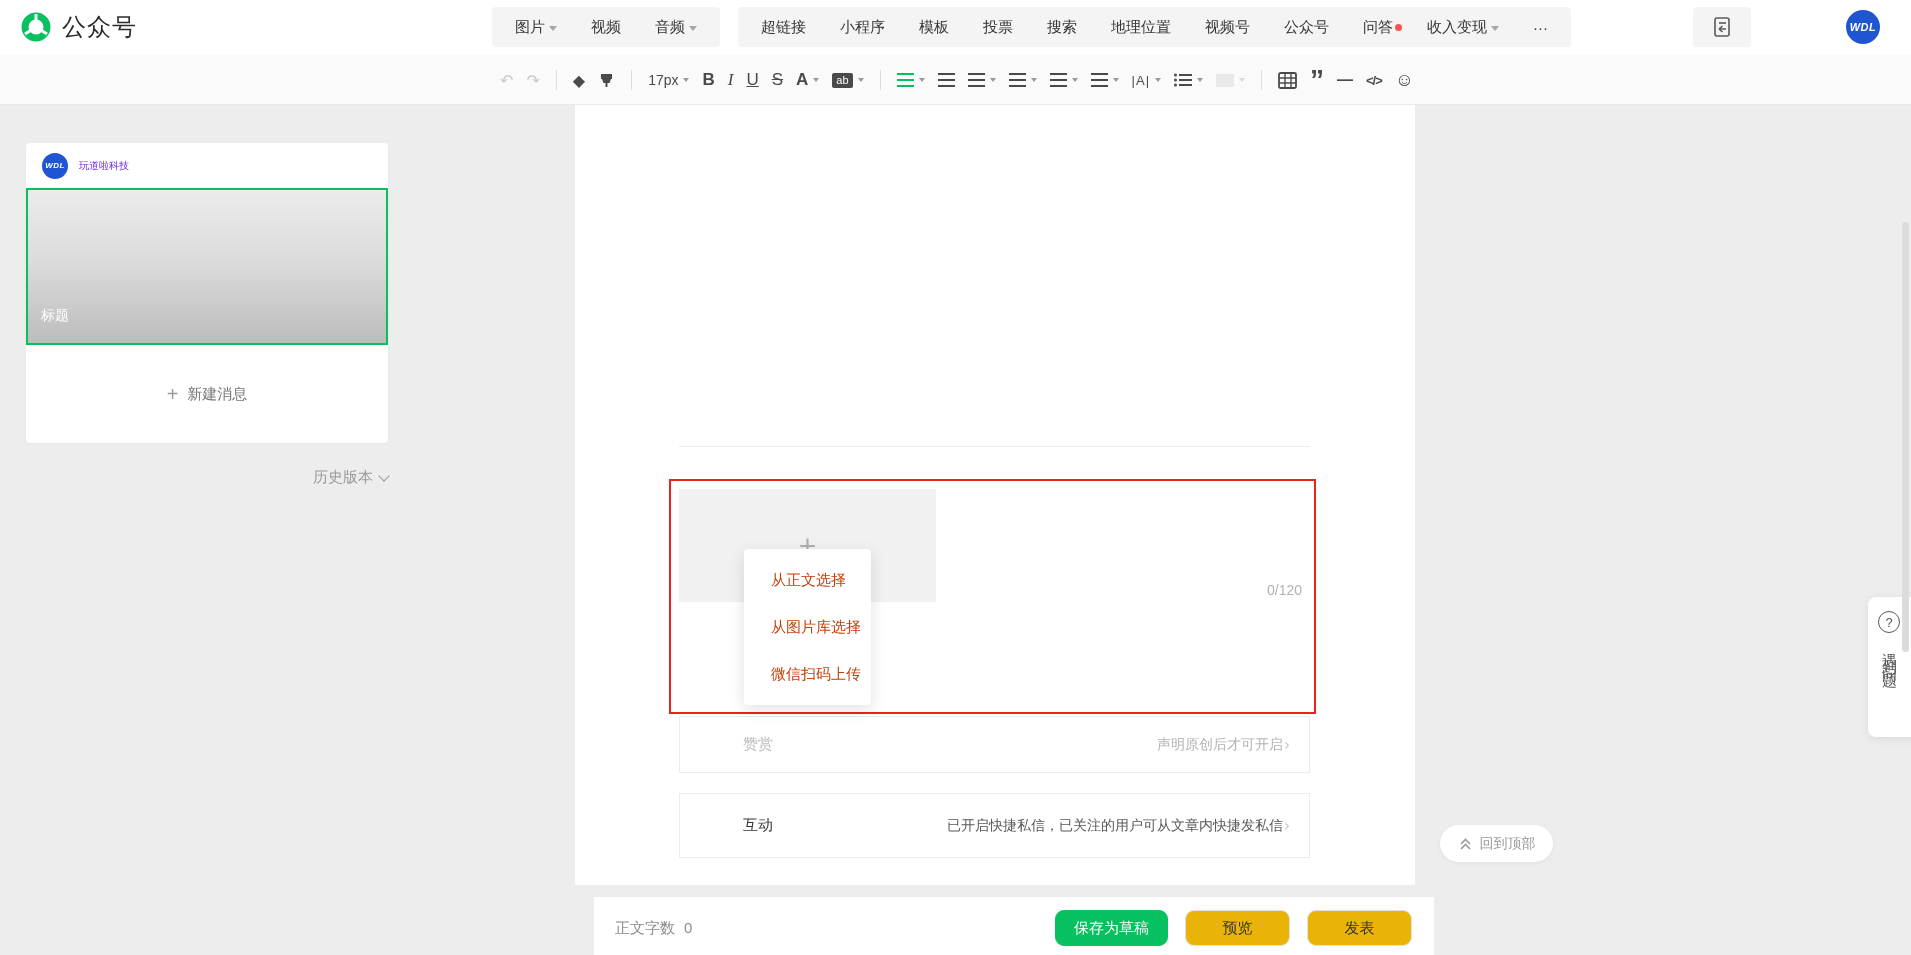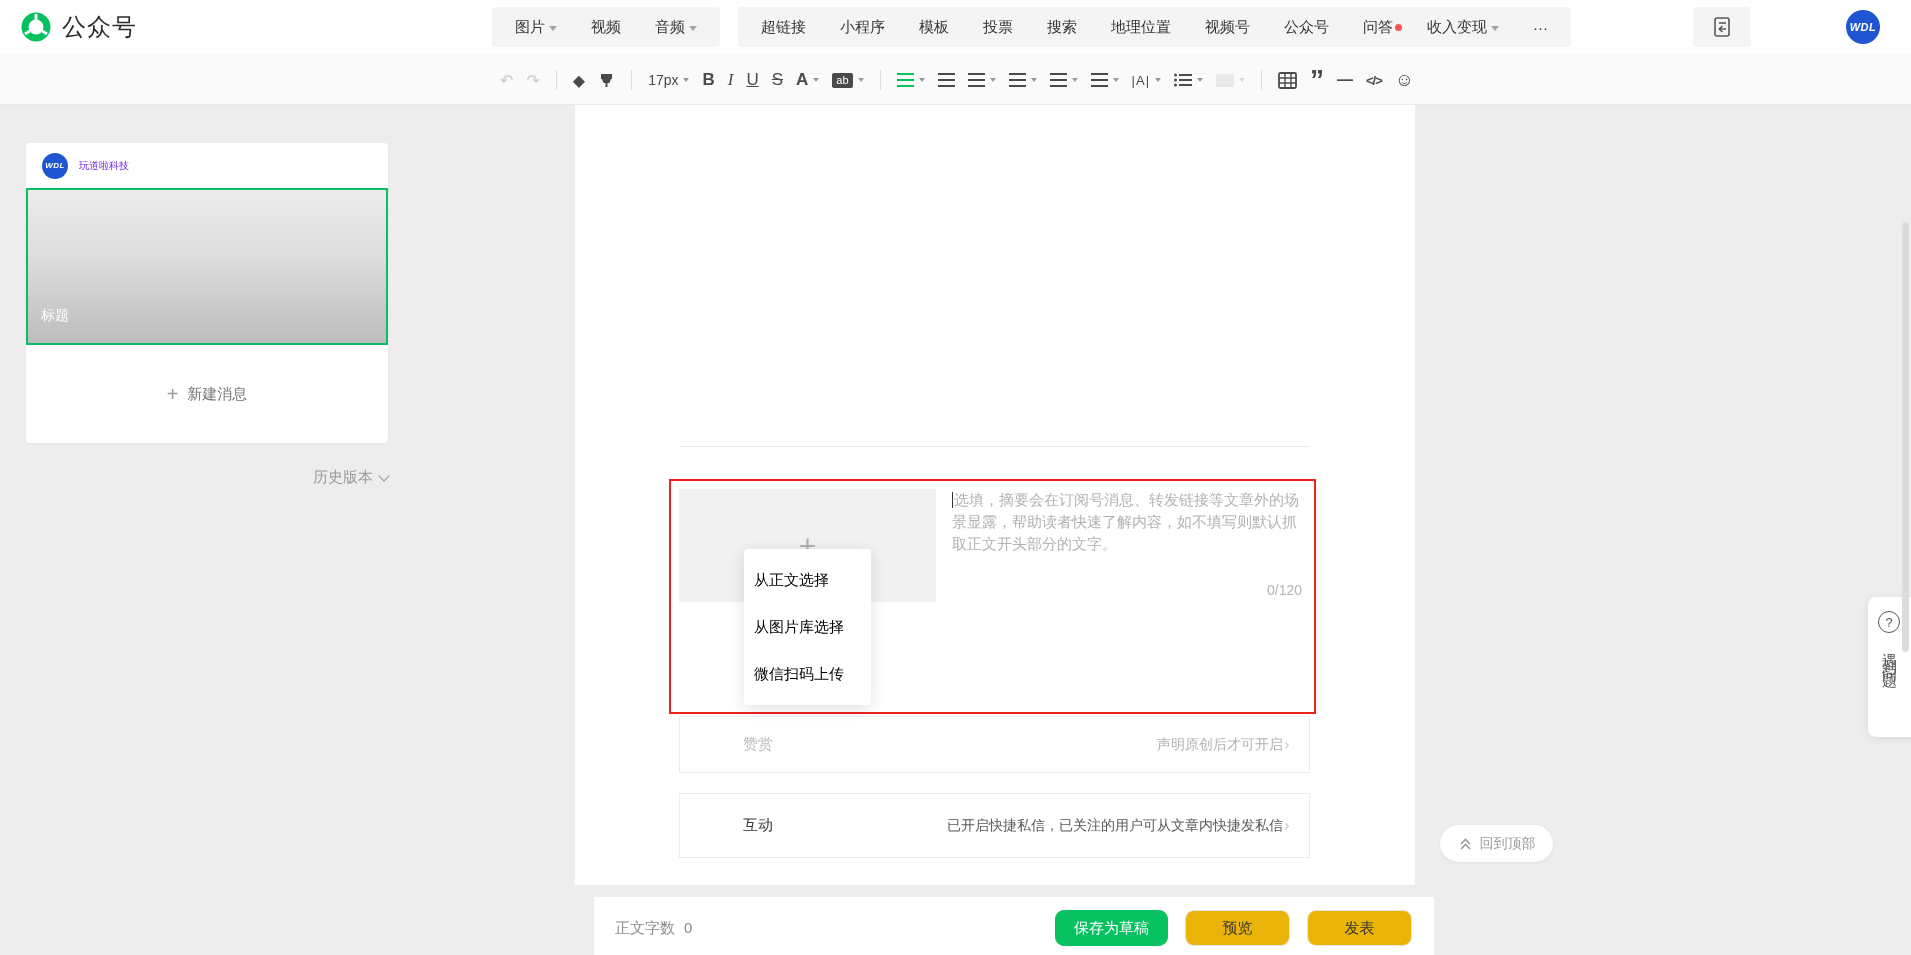--- a/index.html
+++ b/index.html
@@ -69,21 +69,21 @@
   .row-label { font-size:15px; color:#353535;margin-left:44px; }
   .row-label.dim { color:#b8b8b8; }
   .row-right { margin-left:auto; font-size:14px; color:#b2b2b2; display:flex; align-items:flex-start; gap:1px; white-space:nowrap; cursor:pointer; }
   .row-right.darker { color:#595959; }
   .chev-right { font-size:15px; color:#c3c3c3; font-family:"DejaVu Sans",sans-serif; }
   .row-reward { top:611px; height:57px; }
   .row-interact { top:688px; height:65px; }
 
   
   .dropdown { position:absolute; left:744px; top:549px; width:127px; height:156px; background:#fff; border-radius:4px; box-shadow:0 4px 16px rgba(0,0,0,0.12); z-index:20; display:flex; flex-direction:column; justify-content:space-around; padding:8px 0; }
-  .dd-item { height:46px; line-height:46px; padding-left:10px; font-size:15px; color:#000000; cursor:pointer; white-space:nowrap; }
+  .dd-item { height:46px; line-height:46px; padding-left:27px; font-size:15px; color:#c2410c; cursor:pointer; white-space:nowrap; }
 
   
   .bottom-bar { position:absolute; left:594px; top:897px; width:840px; height:62px; background:#fff; display:flex; align-items:center; }
   .word-count { margin-left:21px; font-size:15px; color:#8c8c8c; display:flex; gap:9px; }
   .btns { margin-left:auto; margin-right:22px; display:flex; gap:17px; }
   .btn { height:36px; min-width:105px; padding:0 18px; font-size:15px; border-radius:9px; display:flex; align-items:center; justify-content:center; cursor:pointer; }
   .btn-primary { background:#07c160; color:#fff; border:1px solid #07c160; }
   .btn-plain { background:#eab308; color:#353535; border:1px solid #e2e2e2; }
 
   
@@ -275,21 +275,20 @@
 </div>
 
 <div class="canvas">
   <div class="content-divider"></div>
 
   <div class="red-box">
     <div class="cover-box">
       <span class="cover-plus">+</span>
     </div>
     <div class="summary">
-      <div class="summary-text"><span class="text-caret"></span><span>选填，摘要会在订阅号消息、转发链接等文章外的场景显露，帮助读者快速了解内容，如不填写则默认抓取正文开头部分的文字。</span></div>
       <div class="summary-count">0/120</div>
     </div>
 
   </div>
 
   <div class="setting-row row-reward">
     <span class="row-label dim">赞赏</span>
     <span class="row-right">
         <span>声明原创后才可开启</span>
         <span class="chev-right">›</span>

